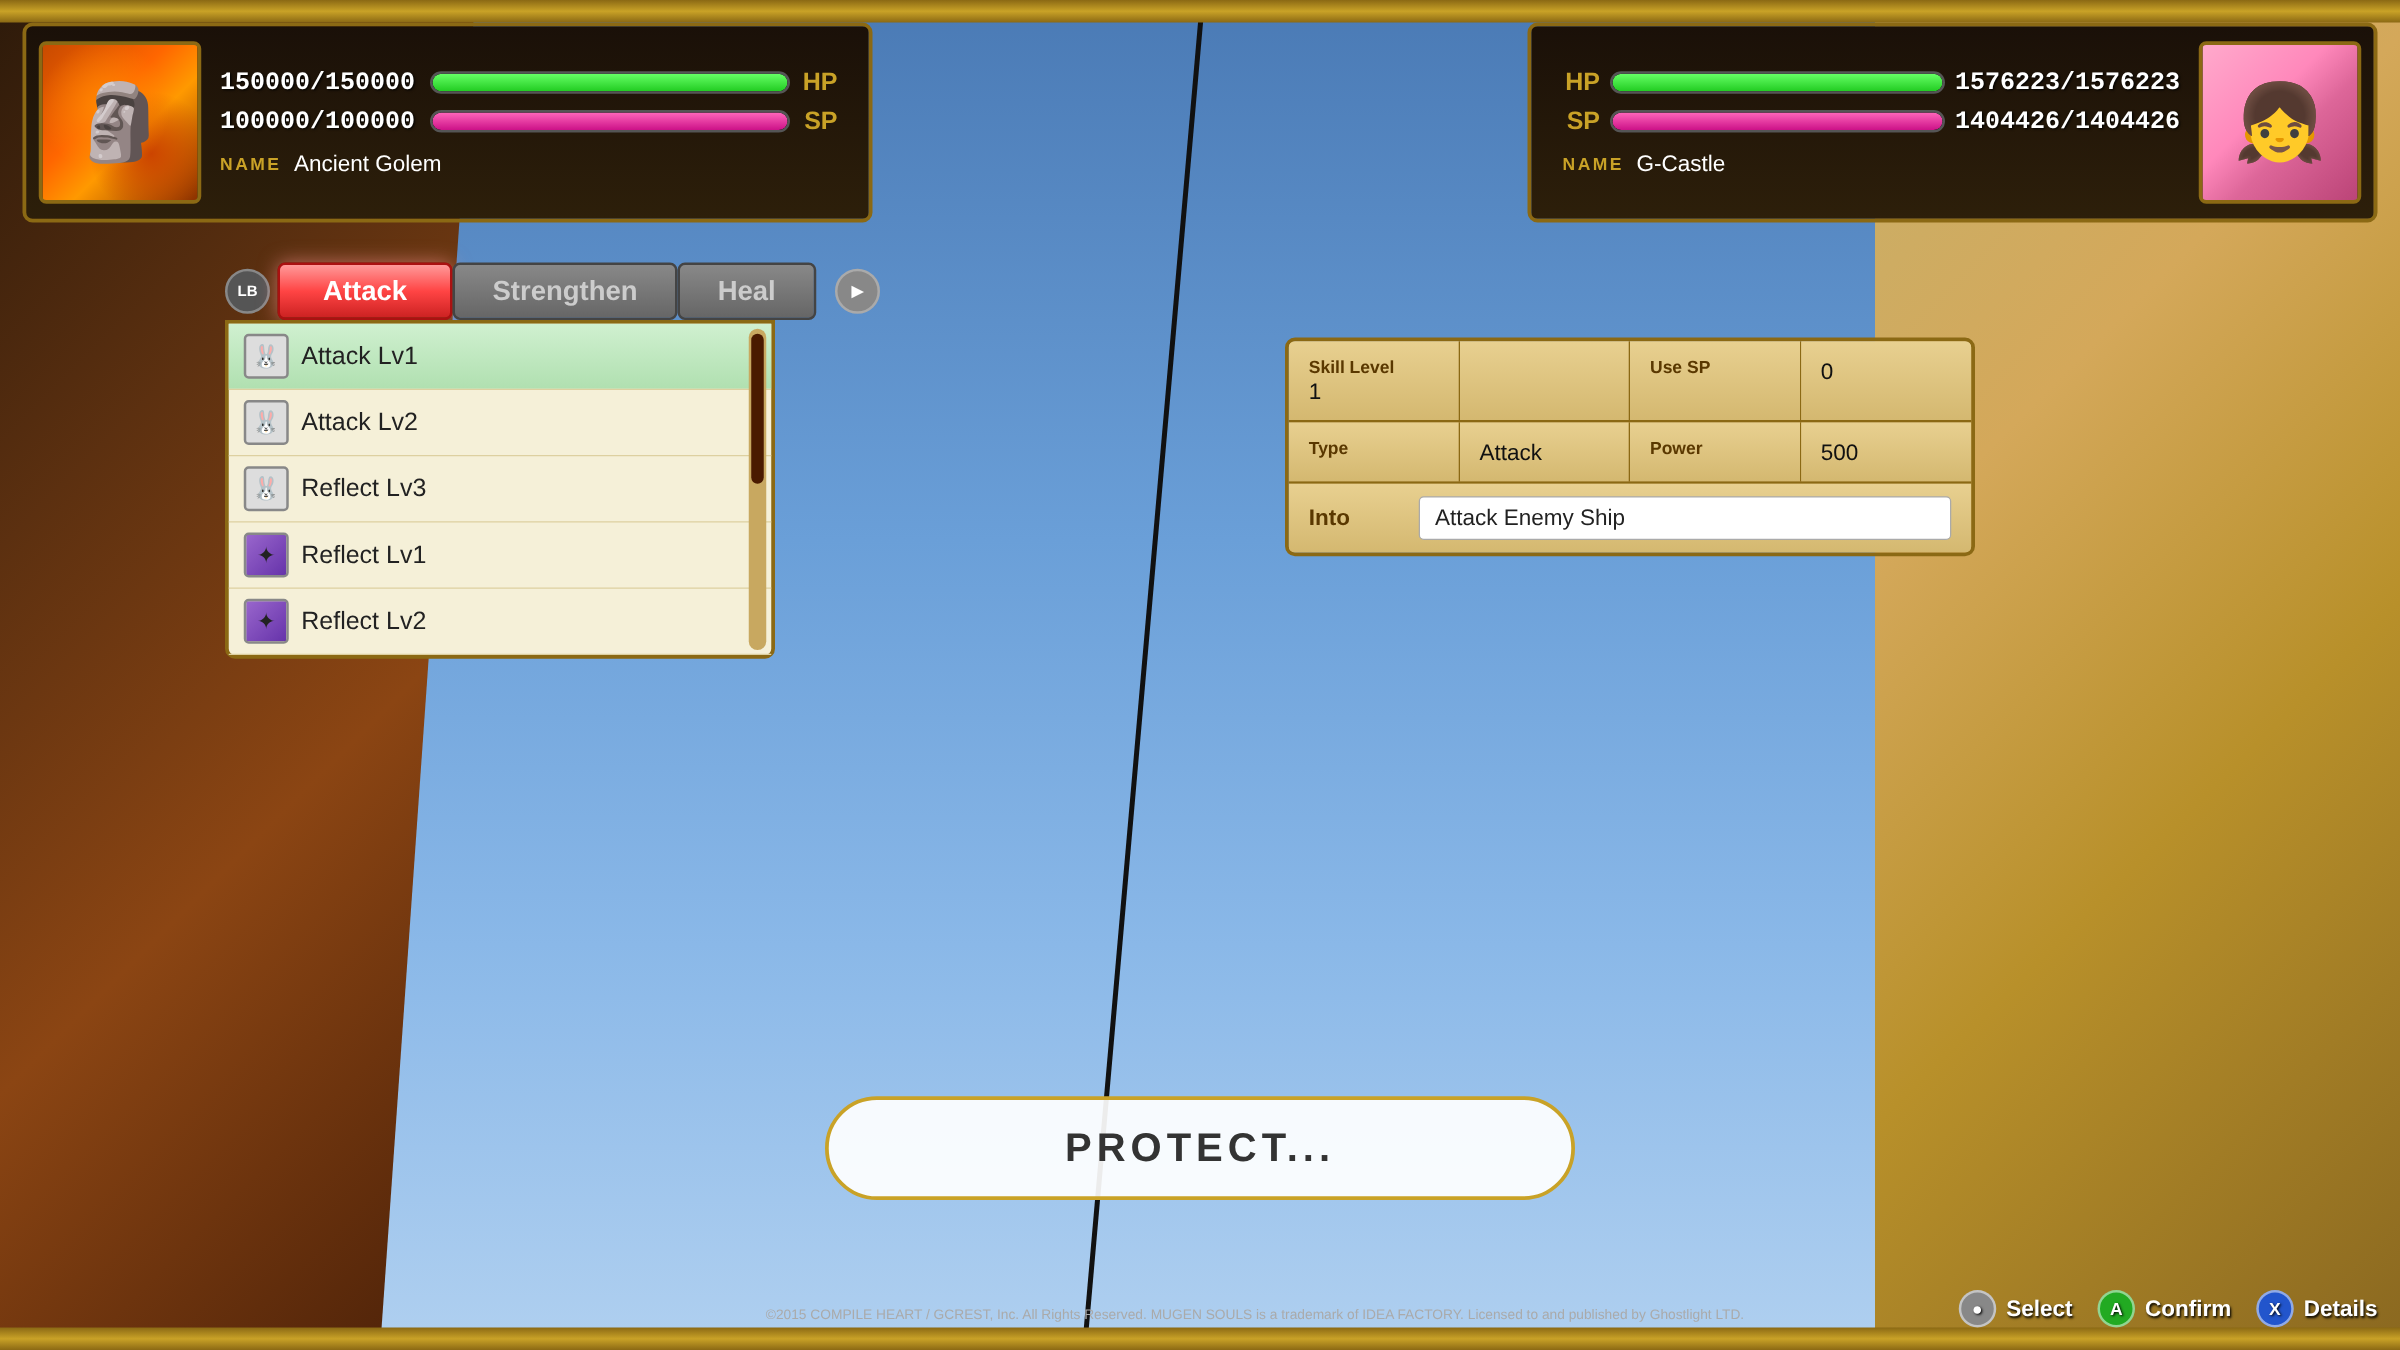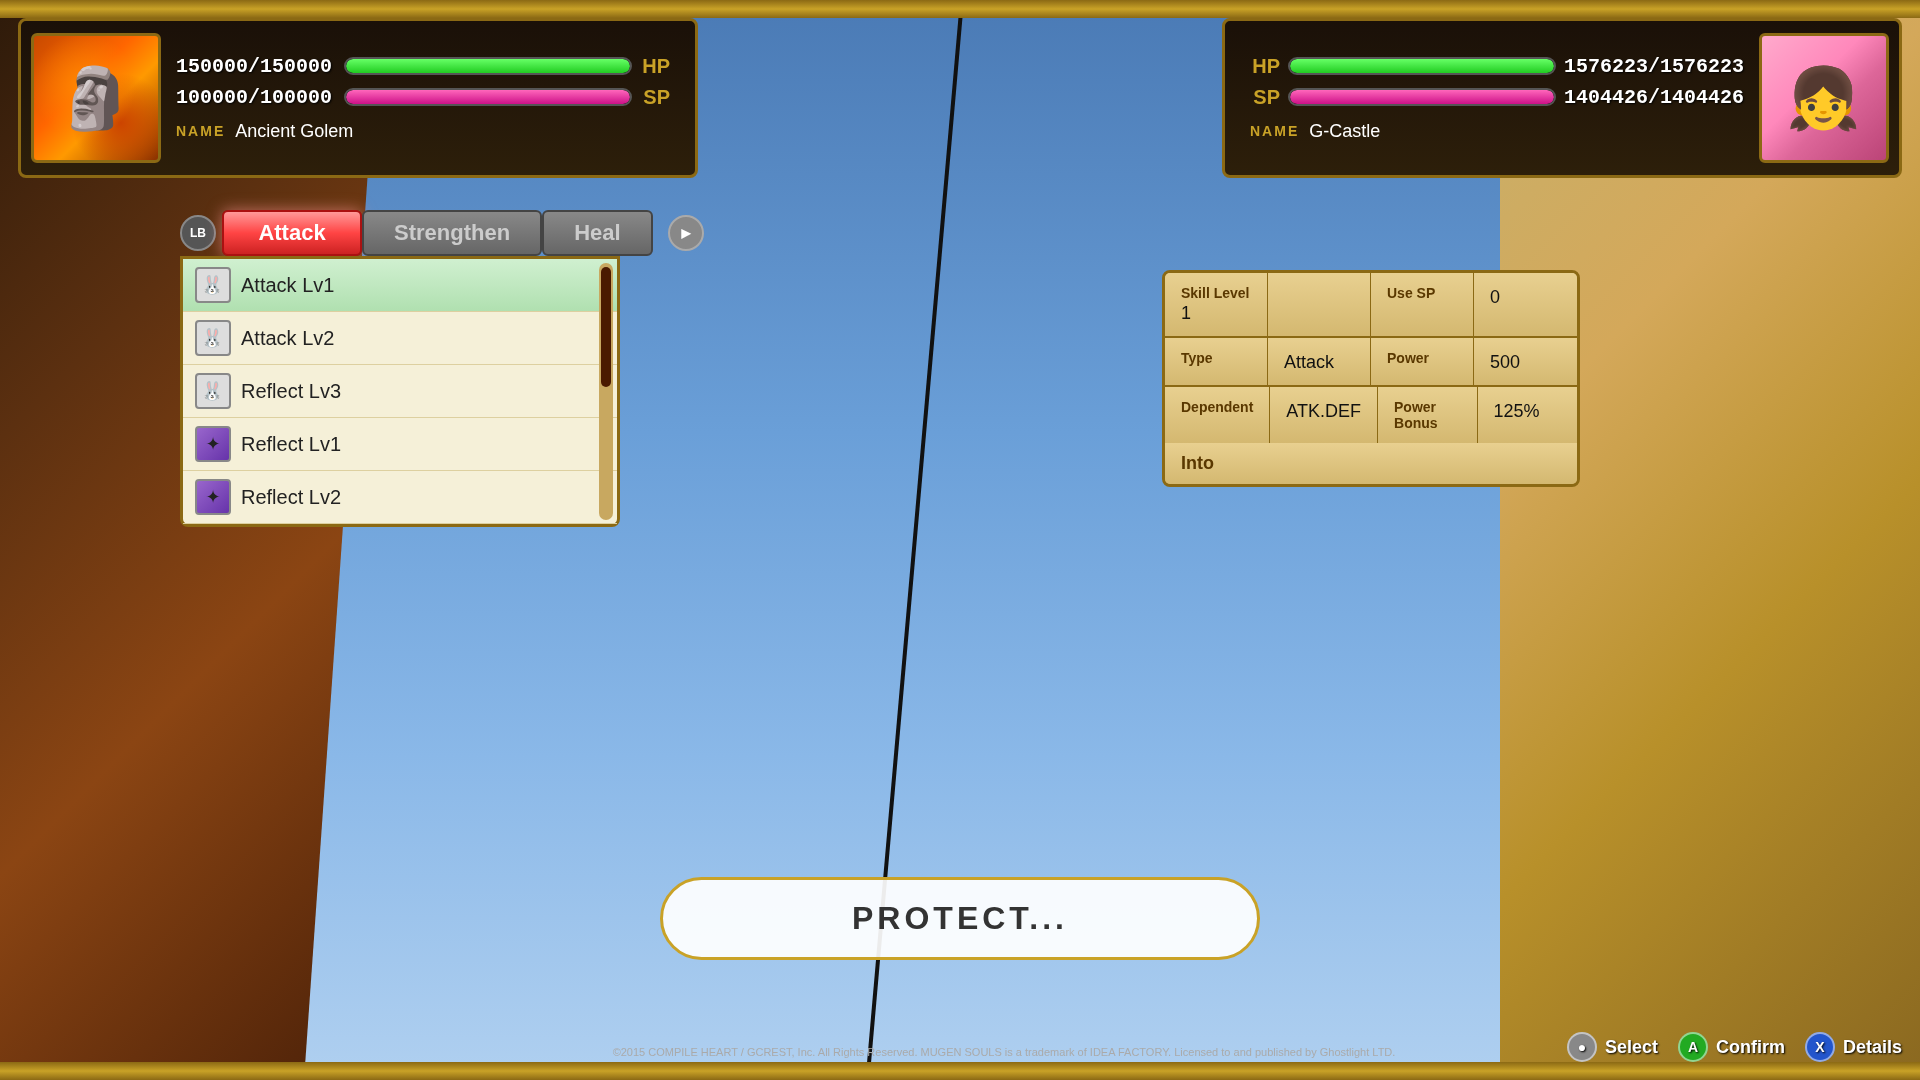--- a/index.html
+++ b/index.html
@@ -395,21 +395,21 @@
       height: 120px;
       background: #4a1a00;
       border-radius: 5px;
     }
 
     
     .skill-detail {
       position: absolute;
       top: 270px;
       right: 340px;
-      width: 418px;
+      width: 552px;
       background: linear-gradient(180deg, #d4b87a 0%, #c9a458 100%);
       border: 3px solid #8b6914;
       border-radius: 8px;
       z-index: 40;
       overflow: hidden;
     }
 
     .skill-detail-grid {
       display: grid;
       grid-template-columns: 1fr 1fr 1fr 1fr;
@@ -677,36 +677,23 @@
     <div class="skill-detail-cell">
       <span class="cell-value">Attack</span>
     </div>
     <div class="skill-detail-cell">
       <span class="cell-label">Power</span>
     </div>
     <div class="skill-detail-cell">
       <span class="cell-value">500</span>
     </div>
   </div>
-  <div class="skill-detail-row3">
-    <div class="skill-detail-cell">
-      <span class="cell-label">Dependent</span>
-    </div>
-    <div class="skill-detail-cell">
-      <span class="cell-value">ATK.DEF</span>
-    </div>
-    <div class="skill-detail-cell">
-      <span class="cell-label">Power Bonus</span>
-    </div>
-    <div class="skill-detail-cell">
-      <span class="cell-value">125%</span>
-    </div>
-  </div>
   <div class="skill-into-row">
     <span class="into-label">Into</span>
+    <span class="into-value">Attack Enemy Ship</span>
   </div>
 </div>
 
 <div class="dialogue-bubble">
   <span>PROTECT...</span>
 </div>
 
 <div class="bottom-hud">
   <div class="hud-btn">
     <div class="btn-circle btn-select">●</div>

